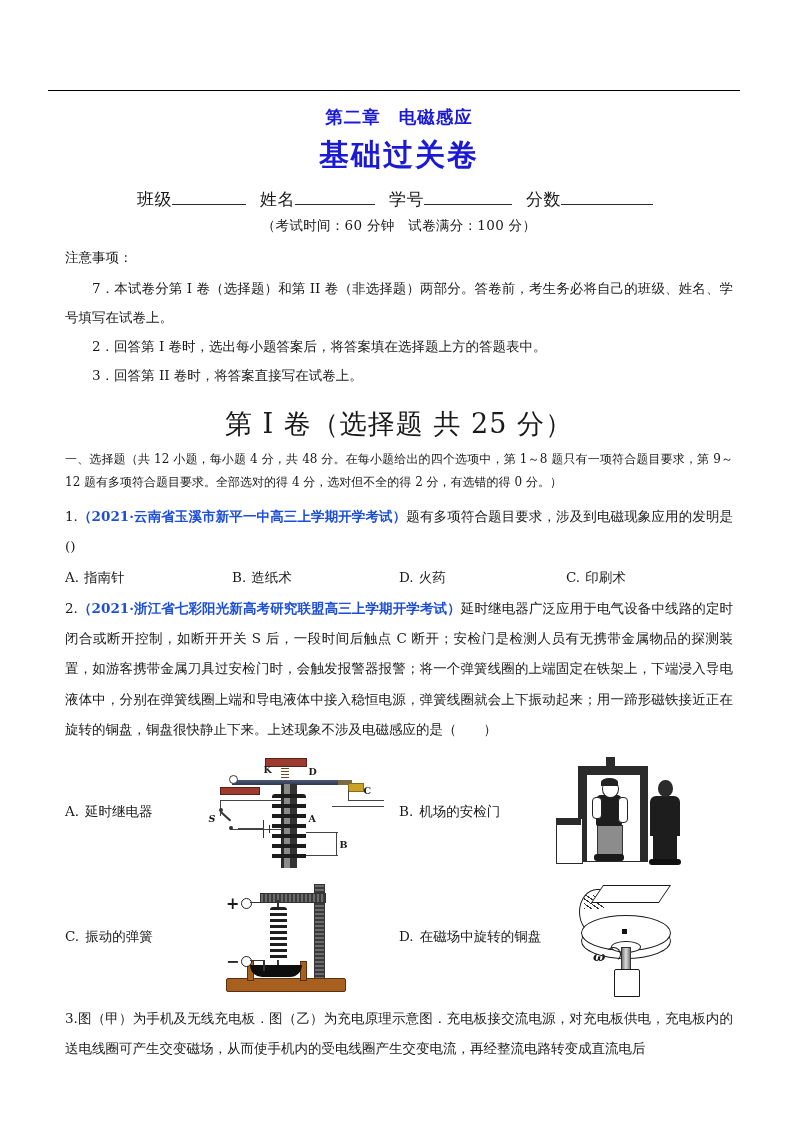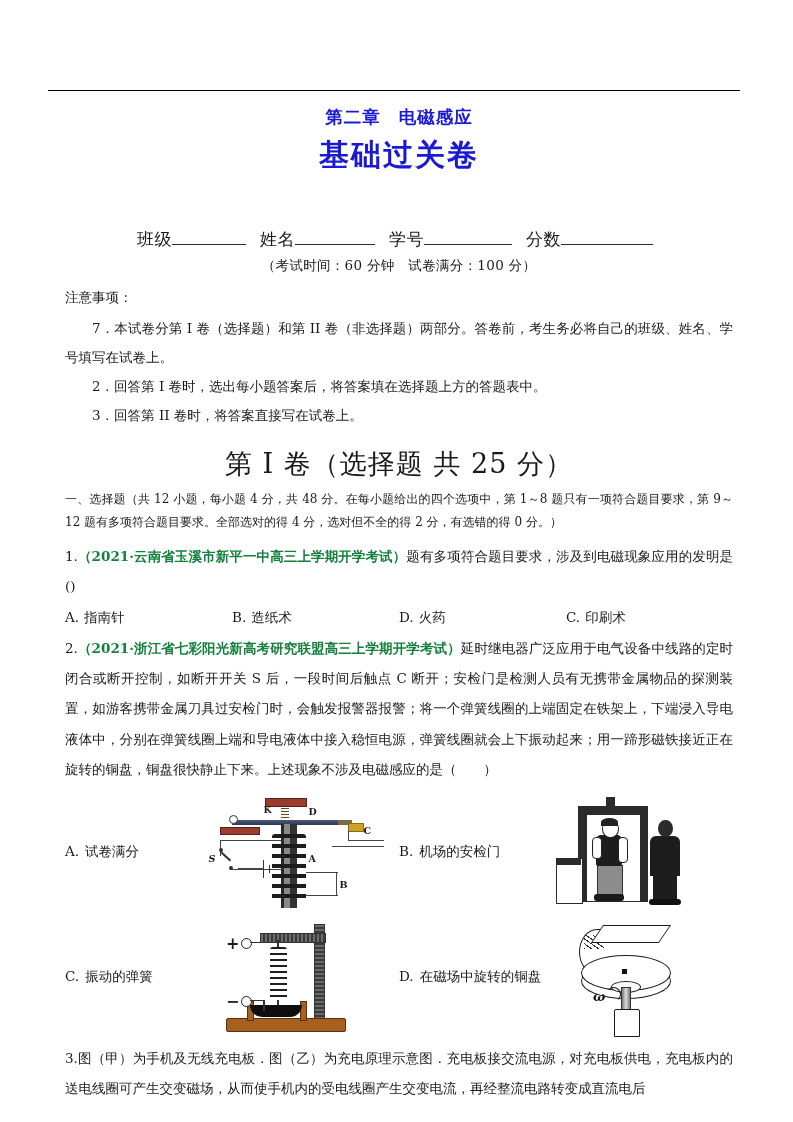--- a/index.html
+++ b/index.html
@@ -61,21 +61,20 @@
   
   .fields-line {
     font-size: 17px;
     margin: 4px 0 6px 0;
     padding-left: 72px;
     letter-spacing: 0.5px;
   }
   .field {
     display: inline-block;
     white-space: nowrap;
-    margin-top: 40px;
   }
   .field-label { }
   .blank {
     display: inline-block;
     border-bottom: 1.1px solid #2a2a2a;
     vertical-align: baseline;
   }
   .blank.w1 { width: 74px; }
   .blank.w2 { width: 80px; }
   .blank.w3 { width: 88px; }
@@ -121,21 +120,21 @@
 
   
   .question {
     font-size: 13.5px;
     line-height: 2.25;
     text-align: justify;
     margin: 0;
   }
   .q-num { }
   .cite {
-    color: #15803d;
+    color: #1d4ed8;
     font-weight: bold;
   }
 
   
   .options-row {
     display: flex;
     font-size: 13.5px;
     line-height: 2.3;
     margin: 0;
   }
@@ -384,21 +383,21 @@
     </div>
 
     <p class="question"><span class="q-num">2.</span><span class="cite">（2021·浙江省七彩阳光新高考研究联盟高三上学期开学考试）</span><span>延时继电器广泛应用于电气设备中线路的定时闭合或断开控制，如断开开关 S 后，一段时间后触点 C 断开；安检门是检测人员有无携带金属物品的探测装置，如游客携带金属刀具过安检门时，会触发报警器报警；将一个弹簧线圈的上端固定在铁架上，下端浸入导电液体中，分别在弹簧线圈上端和导电液体中接入稳恒电源，弹簧线圈就会上下振动起来；用一蹄形磁铁接近正在旋转的铜盘，铜盘很快静止下来。上述现象不涉及电磁感应的是（　　）</span></p>
 
     <div class="pic-options">
 
       <div class="pic-row">
 
         <div class="pic-opt">
           <div class="pic-label">
-            <span class="olabel">A.</span><span>试卷满分</span>
+            <span class="olabel">A.</span><span>延时继电器</span>
           </div>
           <div class="pic-figure">
             <div class="fig-relay">
               <div class="bar-top"></div>
               <div class="k-spring"></div>
               <div class="k-label">K</div>
               <div class="lever"></div>
               <div class="lever-tip"></div>
               <div class="pivot"></div>
               <div class="bar-left"></div>

